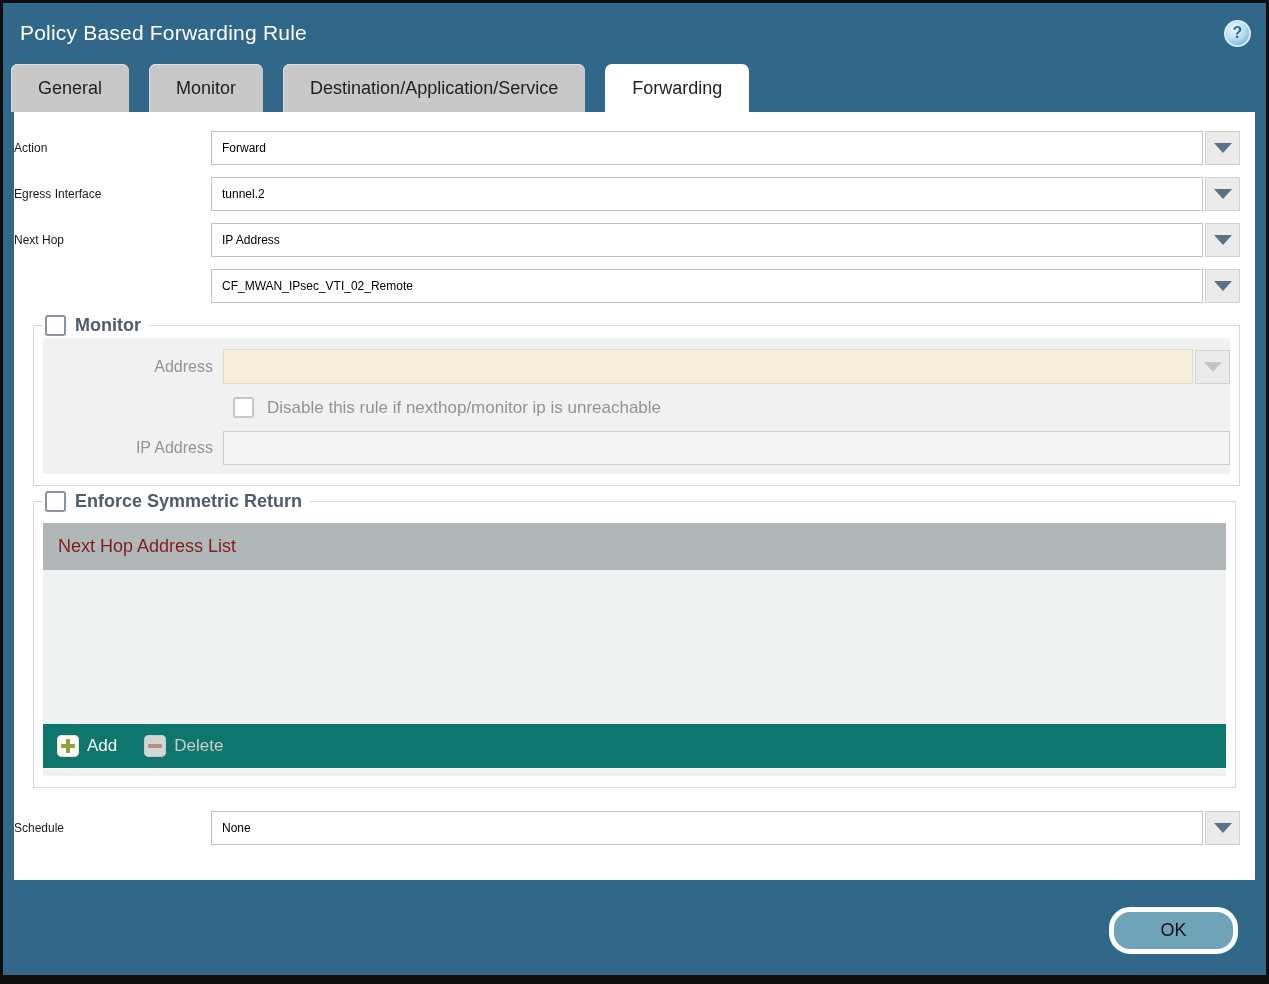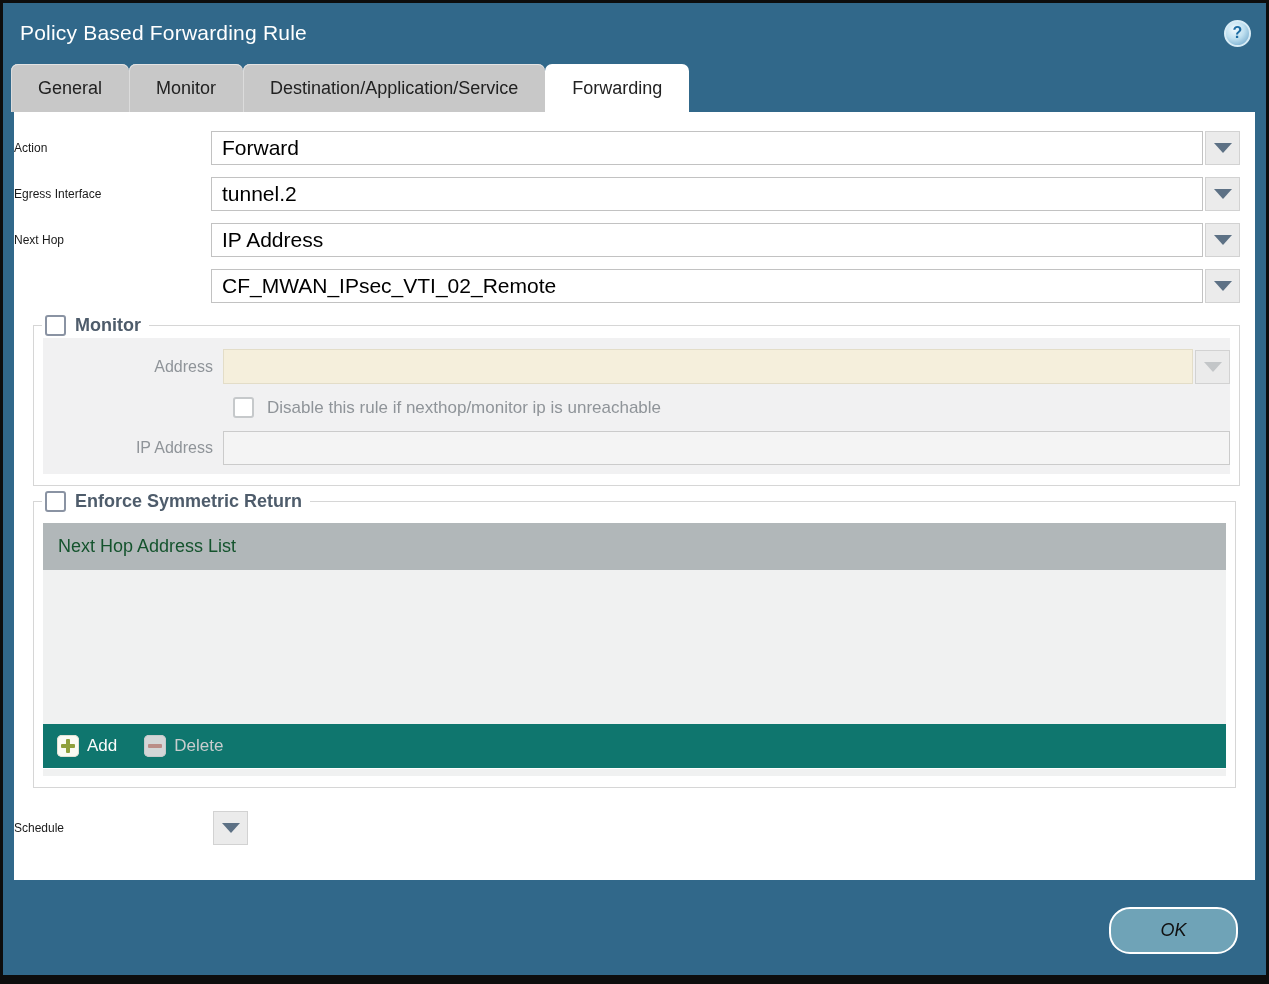--- a/index.html
+++ b/index.html
@@ -17,39 +17,39 @@
   .title-text { color:#ffffff; font-size:21px; font-weight:300; letter-spacing:.2px; }
   .help-btn {
     width:27px; height:27px; border-radius:50%;
     background:radial-gradient(circle at 38% 32%, #f2fafe 0%, #bfe0f0 45%, #5f9cc4 100%);
     border:2px solid #d8ecf6;
     color:#1c6ca3; font-size:16px; font-weight:bold;
     display:flex; align-items:center; justify-content:center; cursor:pointer;
   }
 
   
-  .tabs { display:flex; align-items:flex-end; gap:0; padding-left:8px; height:49px; }
+  .tabs { display:flex; align-items:flex-end; gap:20px; padding-left:8px; height:49px; }
   .tab {
     background:#c8c8c8; color:#222; height:48px;
     border-radius:7px 7px 0 0;
     box-shadow:inset 0 1px 0 #e3e3e3, inset 1px 0 0 #dcdcdc;
     display:flex; align-items:center; justify-content:center;
     padding:0 27px; font-size:18px; cursor:pointer; white-space:nowrap;
   }
   .tab.active { background:#ffffff; box-shadow:none; }
 
   
   .content { background:#ffffff; margin:0 11px; height:768px; padding-top:19px; }
 
   .form-row { display:flex; align-items:center; margin-bottom:12px; }
   .form-label { flex:none; width:197px; text-align:left; padding-right:10px; font-size:12px; color:#1a1a1a; }
   .field {
     flex:none; width:992px; height:34px; background:#fff;
     border:1px solid #c2c2c2; display:flex; align-items:center;
-    padding:0 10px; font-size:21px; color:#000; cursor:text;
+    padding:0 10px; font-size:12px; color:#000; cursor:text;
   }
   .dd-btn {
     flex:none; width:35px; height:34px; margin-left:2px;
     background:#ebebeb; border:1px solid #d2d2d2;
     display:flex; align-items:center; justify-content:center; cursor:pointer;
   }
   .tri { width:0; height:0; border-left:9px solid transparent; border-right:9px solid transparent; border-top:10px solid #5d7185; }
   .tri.disabled { border-top-color:#c3c6c8; }
 
   
@@ -61,42 +61,42 @@
 
   .monitor-panel { background:#f1f1f2; margin:2px 9px 0 9px; padding:11px 0 9px 0; }
   .m-row { display:flex; align-items:center; }
   .m-label { flex:none; width:180px; text-align:right; padding-right:10px; font-size:16px; color:#8f9499; }
   .profile-field { flex:none; width:970px; height:35px; background:#f5efdc; border:1px solid #e3ddc8; cursor:default; }
   .m-check-row { display:flex; align-items:center; gap:13px; margin:13px 0 13px 190px; }
   .m-check-label { font-size:17px; color:#8f9499; }
   .ip-field { flex:none; width:1007px; height:34px; background:#f4f4f4; border:1px solid #cbcbcb; cursor:default; }
 
   .table-wrap { margin:11px 9px 0 9px; }
-  .tbl-header { height:47px; background:#b1b7b9; color:#14532d; font-size:18px; display:flex; align-items:center; padding-left:15px; }
+  .tbl-header { height:47px; background:#b1b7b9; color:#7f1d1d; font-size:18px; display:flex; align-items:center; padding-left:15px; }
   .tbl-body { height:154px; background:#f0f1f1; }
   .tbl-footer { height:44px; background:#0f766e; display:flex; align-items:center; gap:27px; padding-left:14px; }
   .tbl-strip { height:7px; background:#f0f1f1; margin-top:1px; }
 
   .tool-btn { display:flex; align-items:center; gap:8px; cursor:pointer; }
   .tool-btn.disabled { cursor:default; }
   .tool-label-add { color:#fbfbfb; font-size:17px; }
   .tool-label-delete { color:#c9cdce; font-size:17px; }
   .icon-plus { position:relative; width:22px; height:22px; background:#fbfbf4; border-radius:5px; box-shadow:inset 0 0 0 1px #e1e1d4; }
   .icon-plus::before, .icon-plus::after { content:""; position:absolute; background:#8fa03c; border-radius:1px; }
   .icon-plus::before { left:4px; top:9px; width:14px; height:4px; }
   .icon-plus::after { left:9px; top:4px; width:4px; height:14px; }
   .icon-minus { position:relative; width:22px; height:22px; background:#d3d6d7; border-radius:5px; box-shadow:inset 0 0 0 1px #c6c9ca; }
   .icon-minus::before { content:""; position:absolute; left:4px; top:9px; width:14px; height:4px; background:#ba8d87; border-radius:1px; }
 
   .schedule-row { margin-top:23px; }
 
   
   .dialog-footer { display:flex; justify-content:flex-end; gap:13px; padding:27px 28px 0 0; }
-  .btn { height:47px; border:2px solid #ffffff; border-radius:21px; font-size:18px; color:#101010;
-         display:flex; align-items:center; justify-content:center; cursor:pointer;font-style:italic; }
+  .btn { height:47px; border:5px solid #ffffff; border-radius:21px; font-size:18px; color:#101010;
+         display:flex; align-items:center; justify-content:center; cursor:pointer; }
   .btn-ok { width:129px; background:#6fa3b7; }
   .btn-cancel { width:136px; background:#c8cacc; }
 </style>
 </head>
 <body>
 
 <div class="dialog">
 
   <div class="title-bar">
     <div class="title-text">Policy Based Forwarding Rule</div>
@@ -185,20 +185,21 @@
             <span class="icon-minus"></span>
             <span class="tool-label-delete">Delete</span>
           </div>
         </div>
         <div class="tbl-strip"></div>
       </div>
     </fieldset>
 
     <div class="form-row schedule-row">
       <div class="form-label">Schedule</div>
+      <div class="field">None</div>
       <div class="dd-btn">
         <span class="tri"></span>
       </div>
     </div>
 
   </div>
 
   <div class="dialog-footer">
     <div class="btn btn-ok">OK</div>
   </div>

